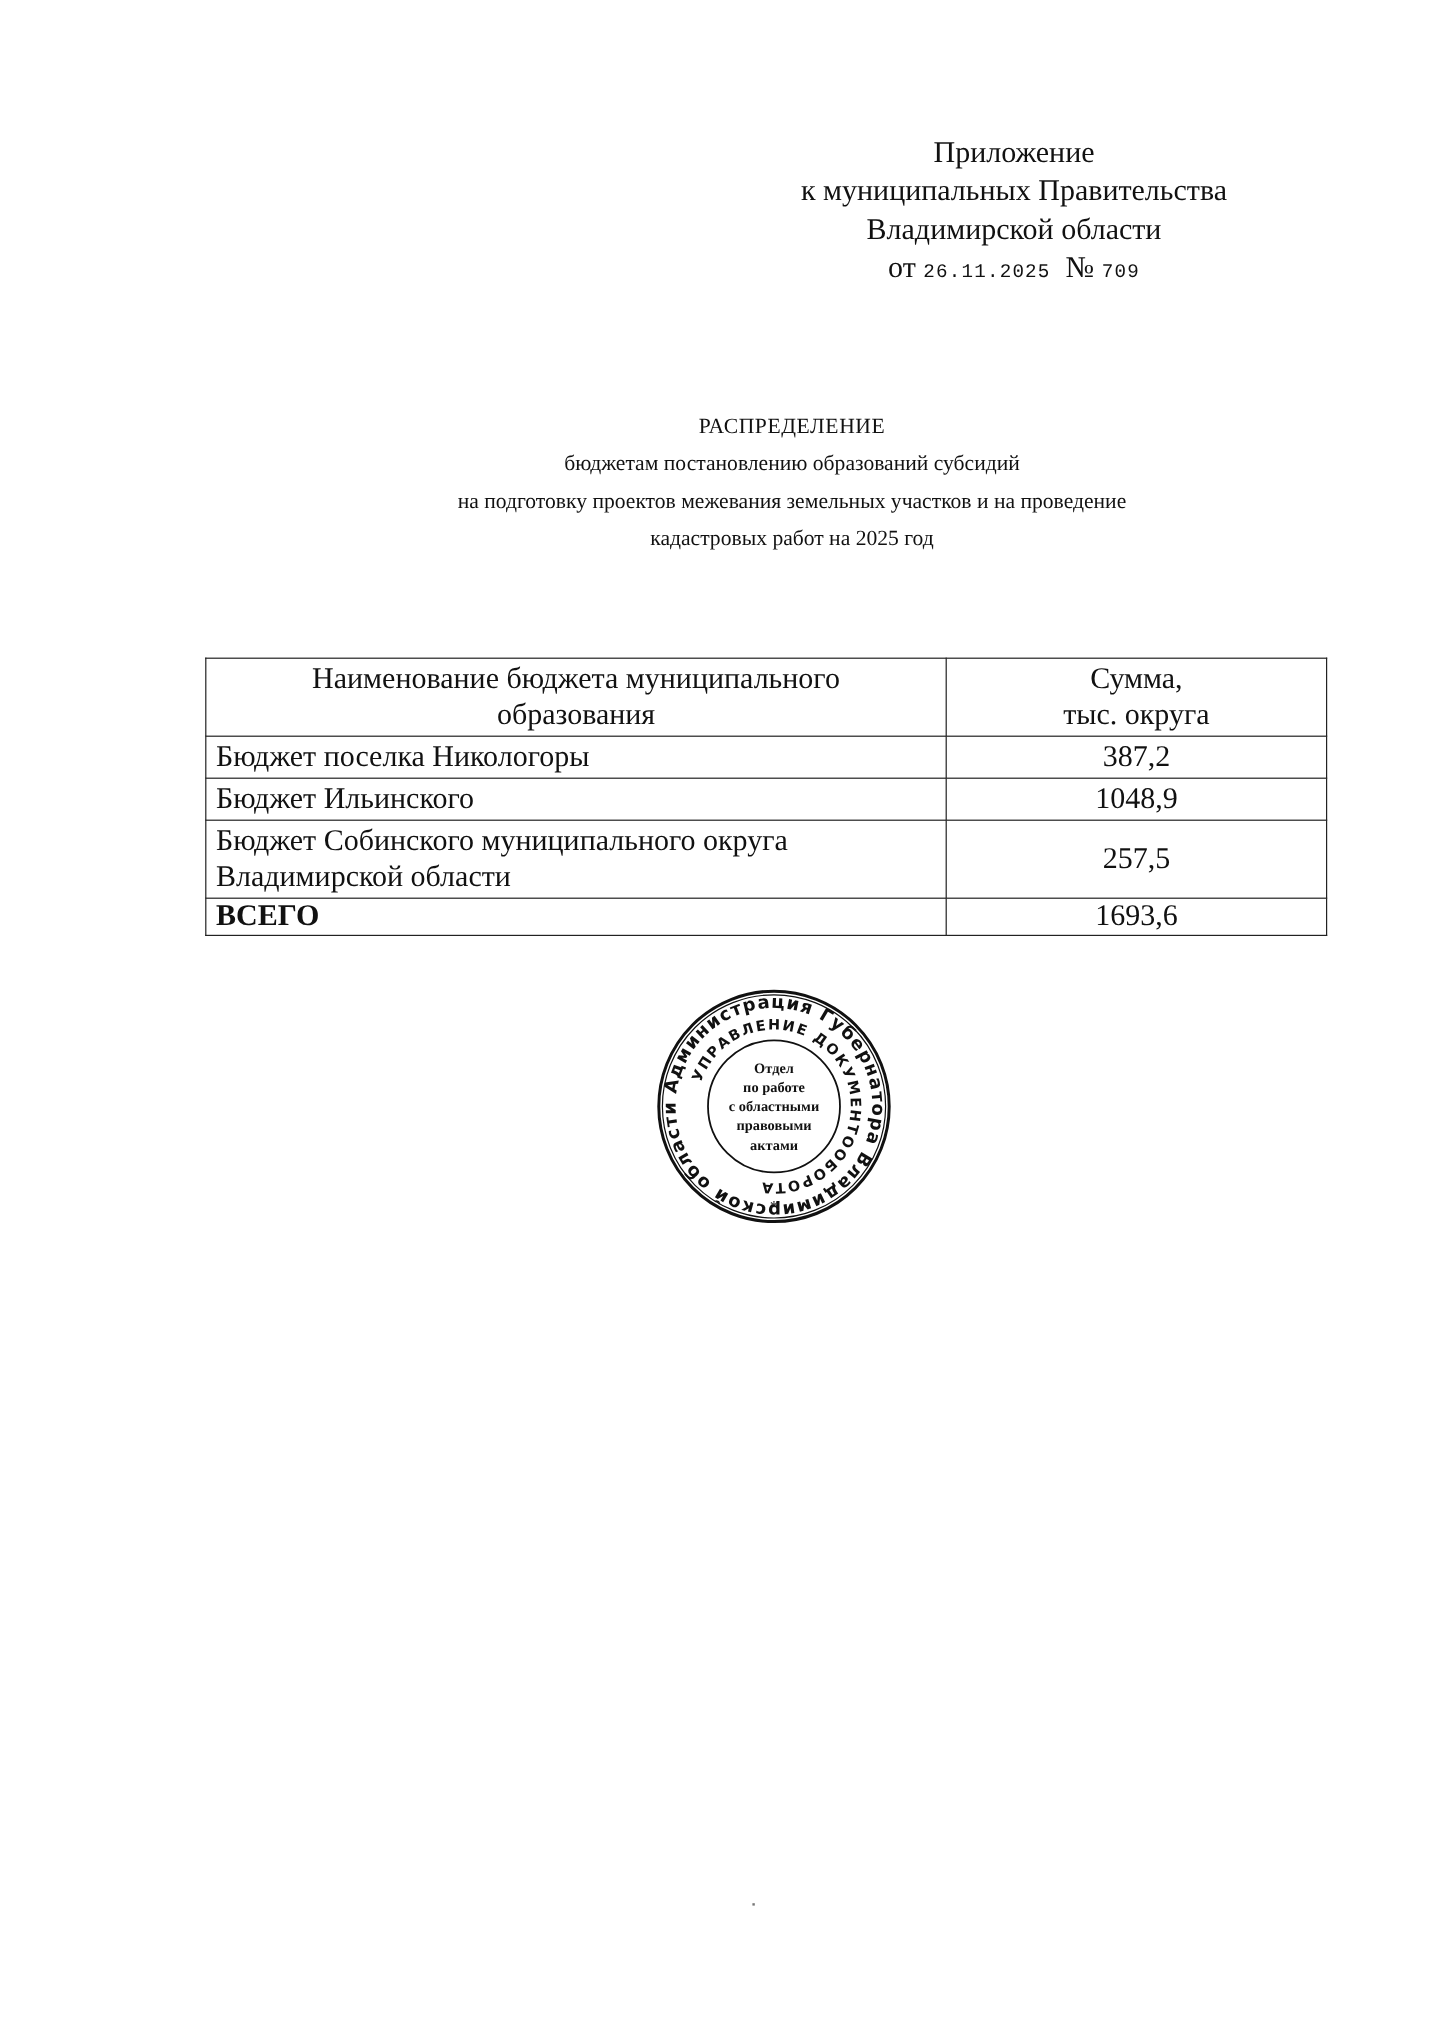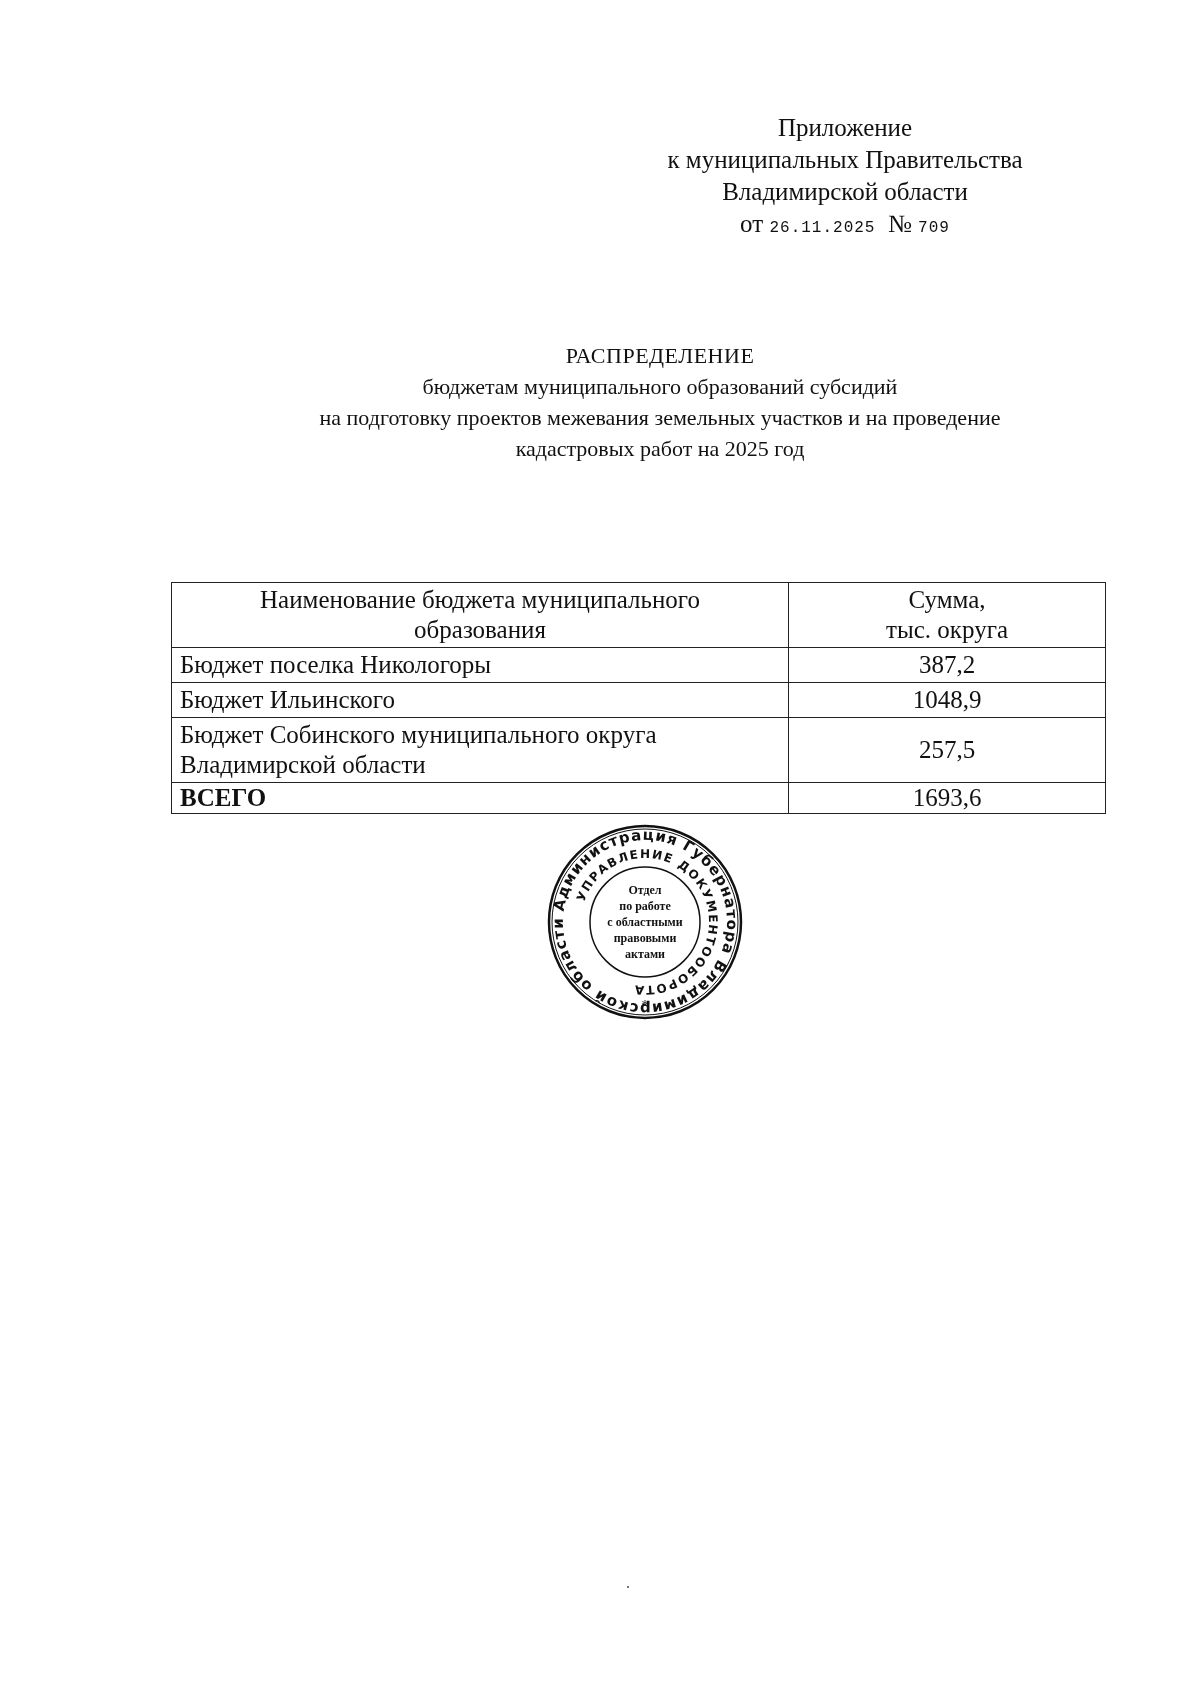--- a/index.html
+++ b/index.html
@@ -3,23 +3,23 @@
 <meta charset="utf-8">
 <style>
   html, body { margin: 0; padding: 0; background: #ffffff; }
   body { width: 1200px; height: 1697px; position: relative; overflow: hidden;
          font-family: "Liberation Serif", serif; color: #111; }
   .header-block { position: absolute; left: 620px; width: 450px; top: 112px; text-align: center;
          font-size: 25px; line-height: 32px; }
   .header-block .date-line { font-family: "Liberation Serif", serif; }
   .typed { font-family: "Liberation Mono", monospace; font-size: 16px; letter-spacing: 1px; }
   .title-block { position: absolute; left: 200px; width: 920px; top: 340px; text-align: center;
-         font-size: 22px; line-height: 31px; }
+         font-size: 18px; line-height: 31px; }
   .title-block .title { letter-spacing: 0.5px; }
-  table.budget { position: absolute; left: 171px; top: 582px; width: 935px; border-collapse: collapse;
+  table.budget { position: absolute; left: 171px; top: 548px; width: 935px; border-collapse: collapse;
          font-size: 25px; line-height: 30px; }
   table.budget td, table.budget th { border: 1.5px solid #222; padding: 2px 8px; font-weight: normal; }
   table.budget th { text-align: center; }
   table.budget th.name-col { width: 600px; }
   table.budget td.amount { text-align: center; vertical-align: middle; margin-top: 24px; }
   table.budget tr.total td.label { font-weight: bold; }
   table.budget tr.total td { padding-top: 0; padding-bottom: 0; }
   .stamp { position: absolute; left: 545px; top: 822px; width: 200px; height: 200px; }
   .stamp svg { width: 200px; height: 200px; }
   .dot { position: absolute; left: 627px; top: 1586px; width: 2px; height: 2px; background: #777; }
@@ -34,21 +34,21 @@
   <div class="date-line">
     <span>от</span>
     <span class="typed">26.11.2025</span>
     &nbsp;<span>№</span>
     <span class="typed">709</span>
   </div>
 </div>
 
 <div class="title-block">
   <div class="title">РАСПРЕДЕЛЕНИЕ</div>
-  <div>бюджетам муниципального образований субсидий</div>
+  <div>бюджетам постановлению образований субсидий</div>
   <div>на подготовку проектов межевания земельных участков и на проведение</div>
   <div>кадастровых работ на 2025 год</div>
 </div>
 
 <table class="budget">
   <tbody>
       <tr>
     <th class="name-col">
       <div>Наименование бюджета муниципального</div>
       <div>образования</div>

